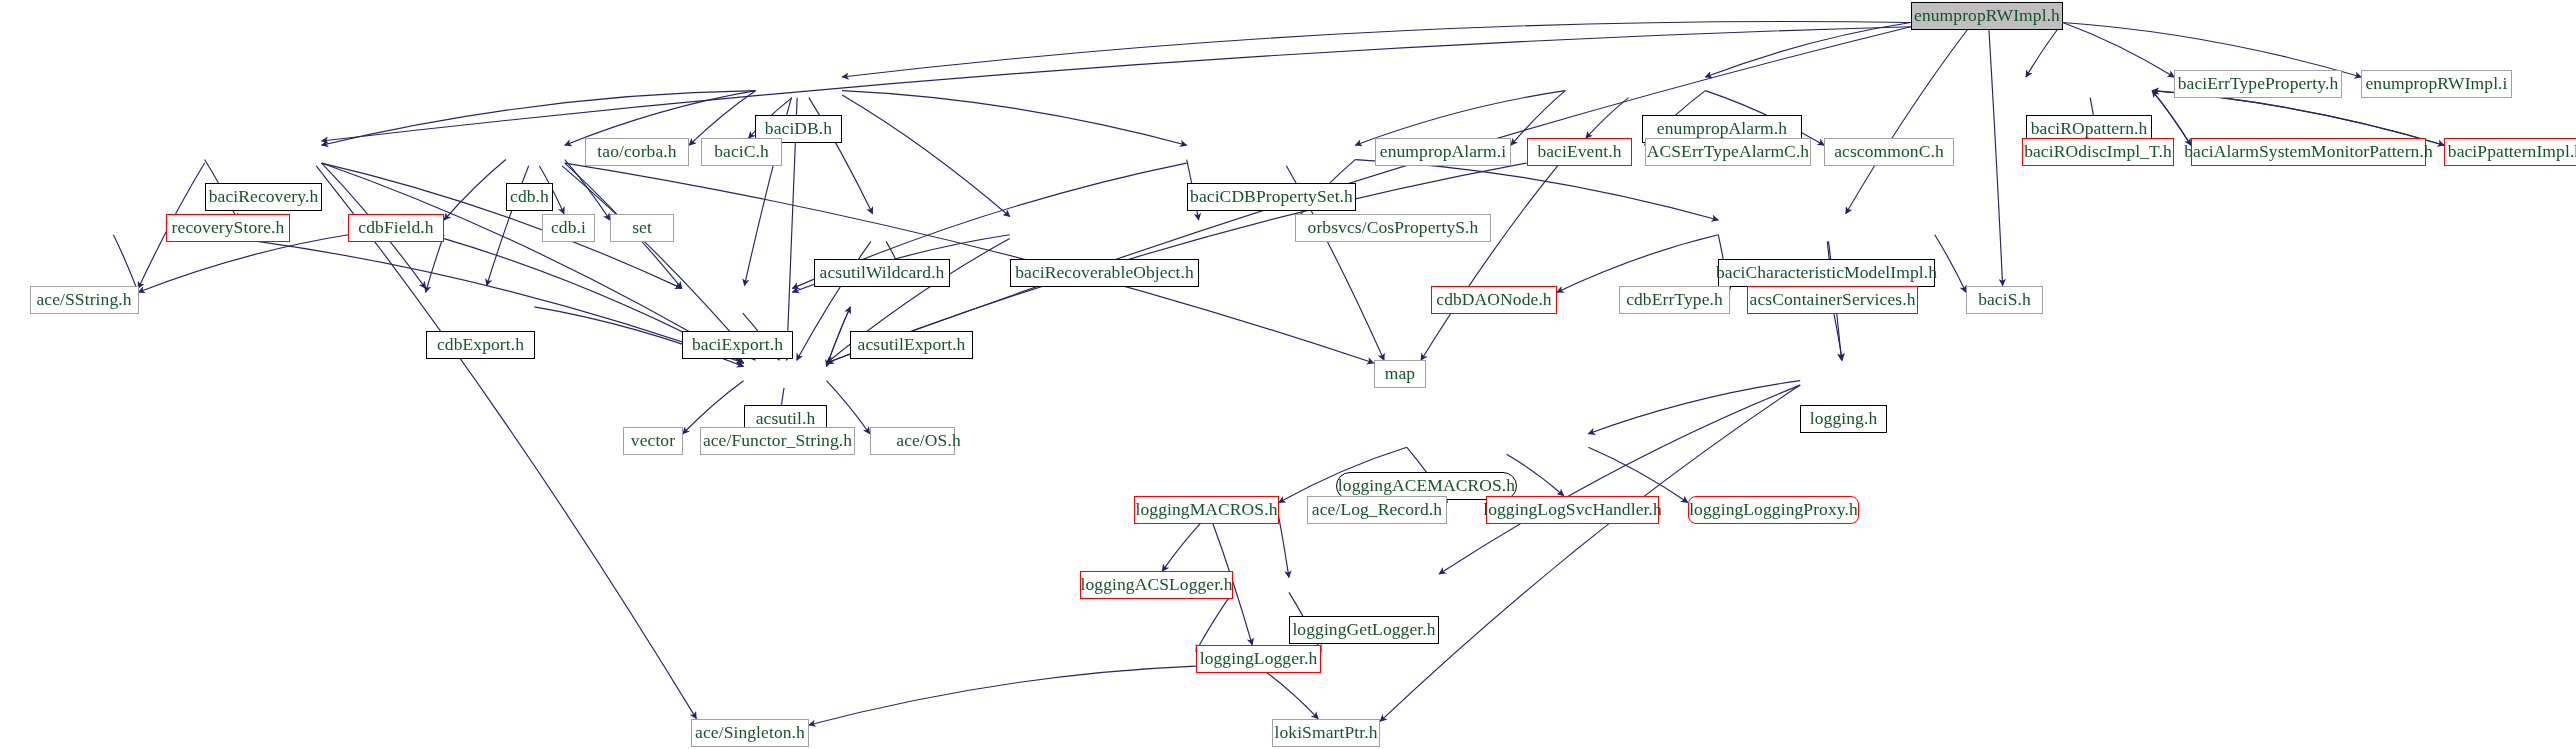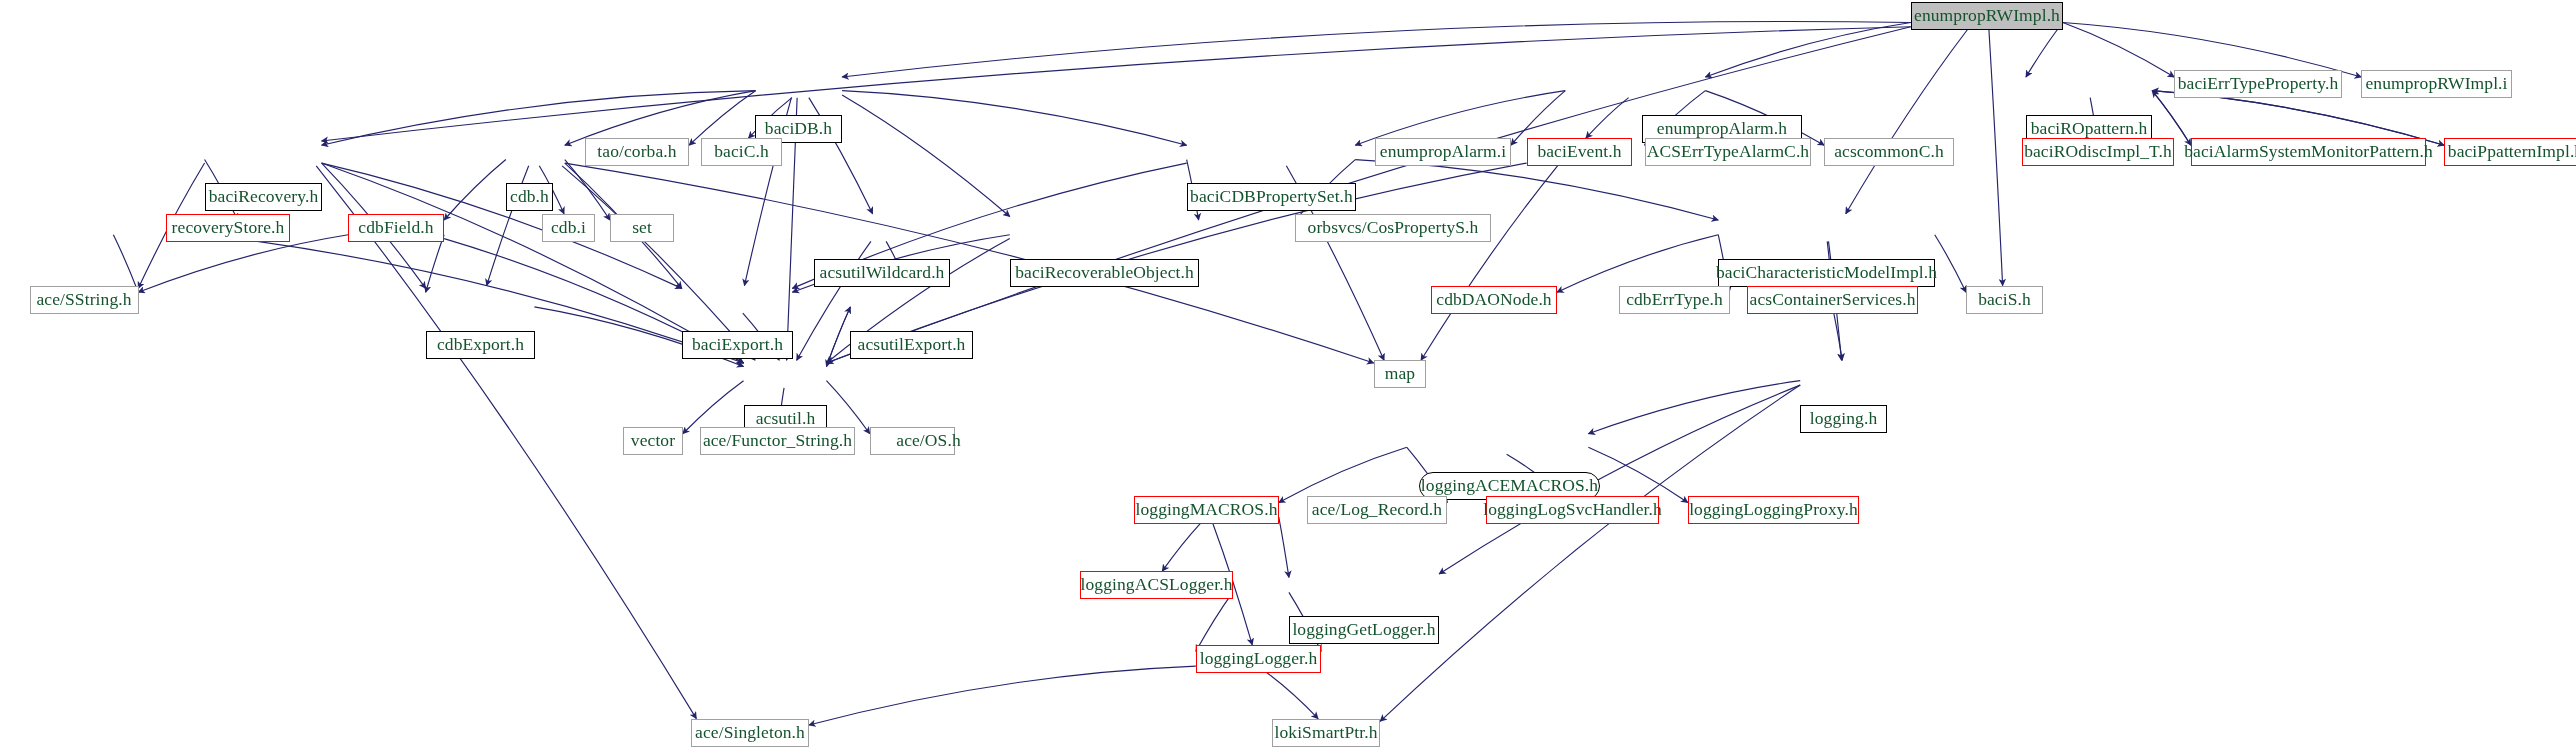--- a/index.html
+++ b/index.html
@@ -278,33 +278,33 @@
       </div>
       <div class="node grey" style="left: 623px; top: 427px; width: 60px;">
         <span class="node-label">vector</span>
       </div>
       <div class="node grey" style="left: 700px; top: 427px; width: 155px;">
         <span class="node-label">ace/Functor_String.h</span>
       </div>
       <div class="node grey" style="left: 870px; top: 427px; width: 85px; padding-left: 32px;">
         <span class="node-label">ace/OS.h</span>
       </div>
-      <div class="node black" style="left: 1419px; top: 427px; width: 181px; border-radius: 14px;">
+      <div class="node black" style="left: 1336px; top: 427px; width: 181px; border-radius: 14px;">
         <span class="node-label">loggingACEMACROS.h</span>
       </div>
       <div class="node red" style="left: 1134px; top: 496px; width: 145px;">
         <span class="node-label">loggingMACROS.h</span>
       </div>
       <div class="node grey" style="left: 1307px; top: 496px; width: 140px;">
         <span class="node-label">ace/Log_Record.h</span>
       </div>
       <div class="node red" style="left: 1486px; top: 496px; width: 173px;">
         <span class="node-label">loggingLogSvcHandler.h</span>
       </div>
-      <div class="node red" style="left: 1688px; top: 496px; width: 171px;">
+      <div class="node red" style="left: 1688px; top: 496px; width: 171px; border-radius: 8px;">
         <span class="node-label">loggingLoggingProxy.h</span>
       </div>
       <div class="node red" style="left: 1080px; top: 571px; width: 153px;">
         <span class="node-label">loggingACSLogger.h</span>
       </div>
       <div class="node black" style="left: 1289px; top: 571px; width: 150px;">
         <span class="node-label">loggingGetLogger.h</span>
       </div>
       <div class="node red" style="left: 1196px; top: 645px; width: 125px;">
         <span class="node-label">loggingLogger.h</span>

